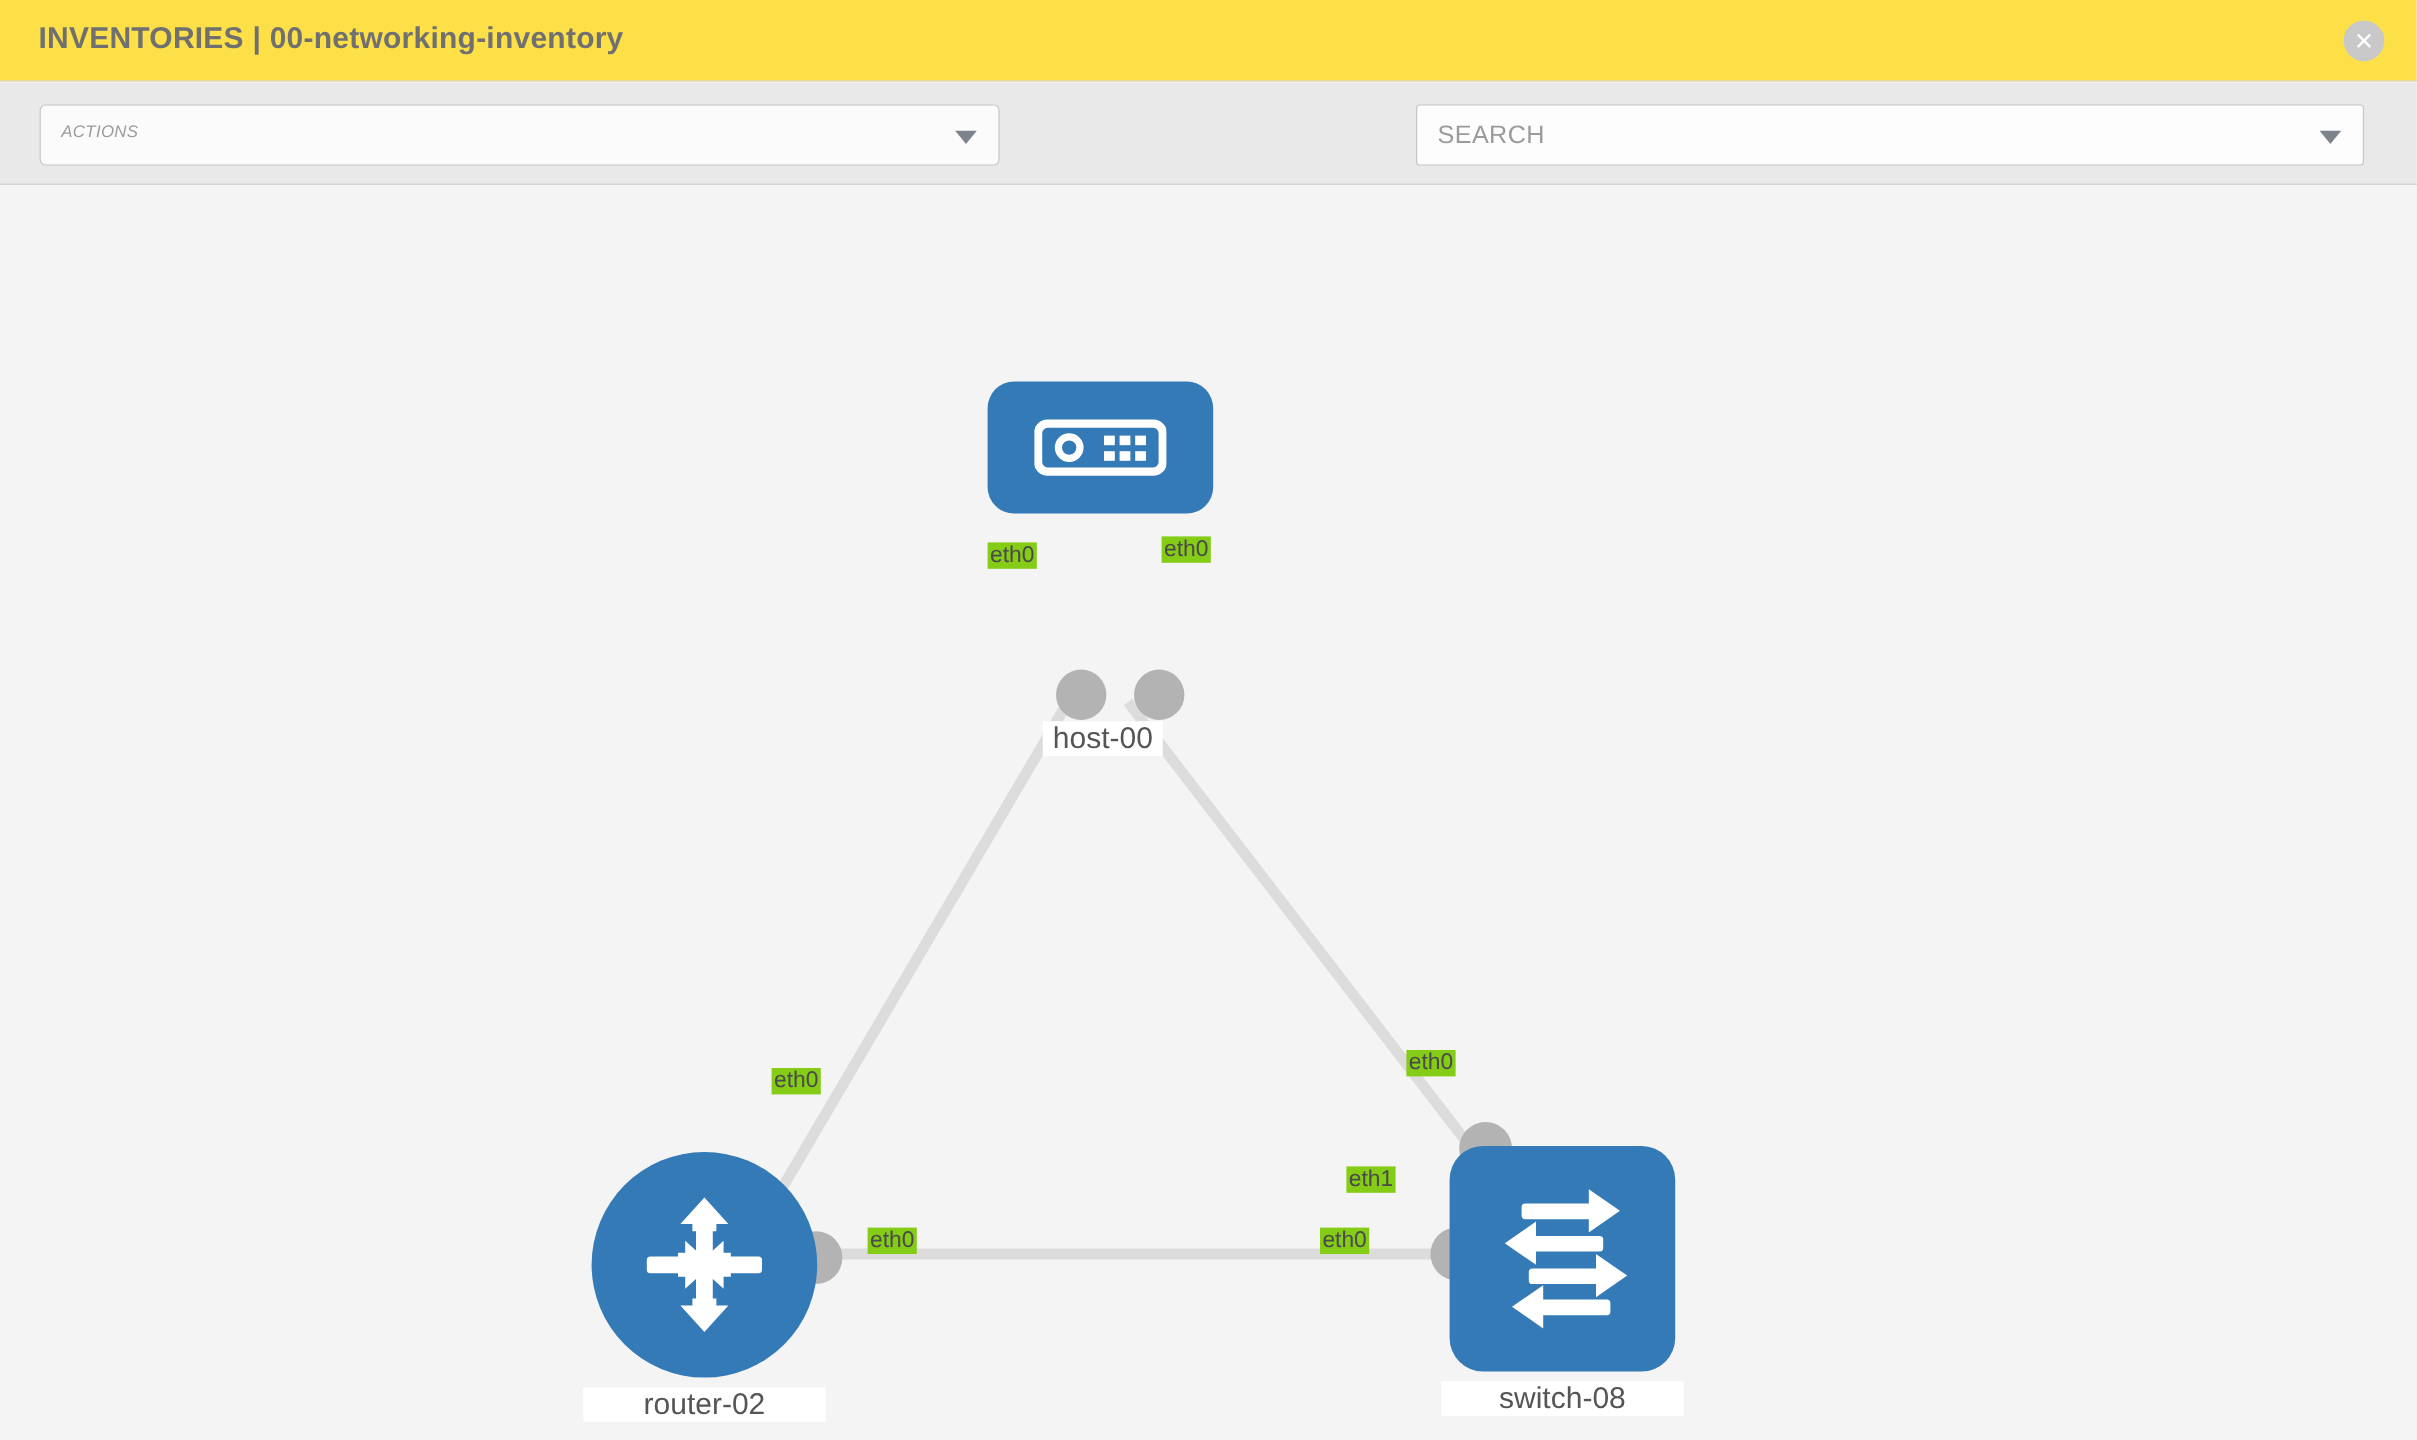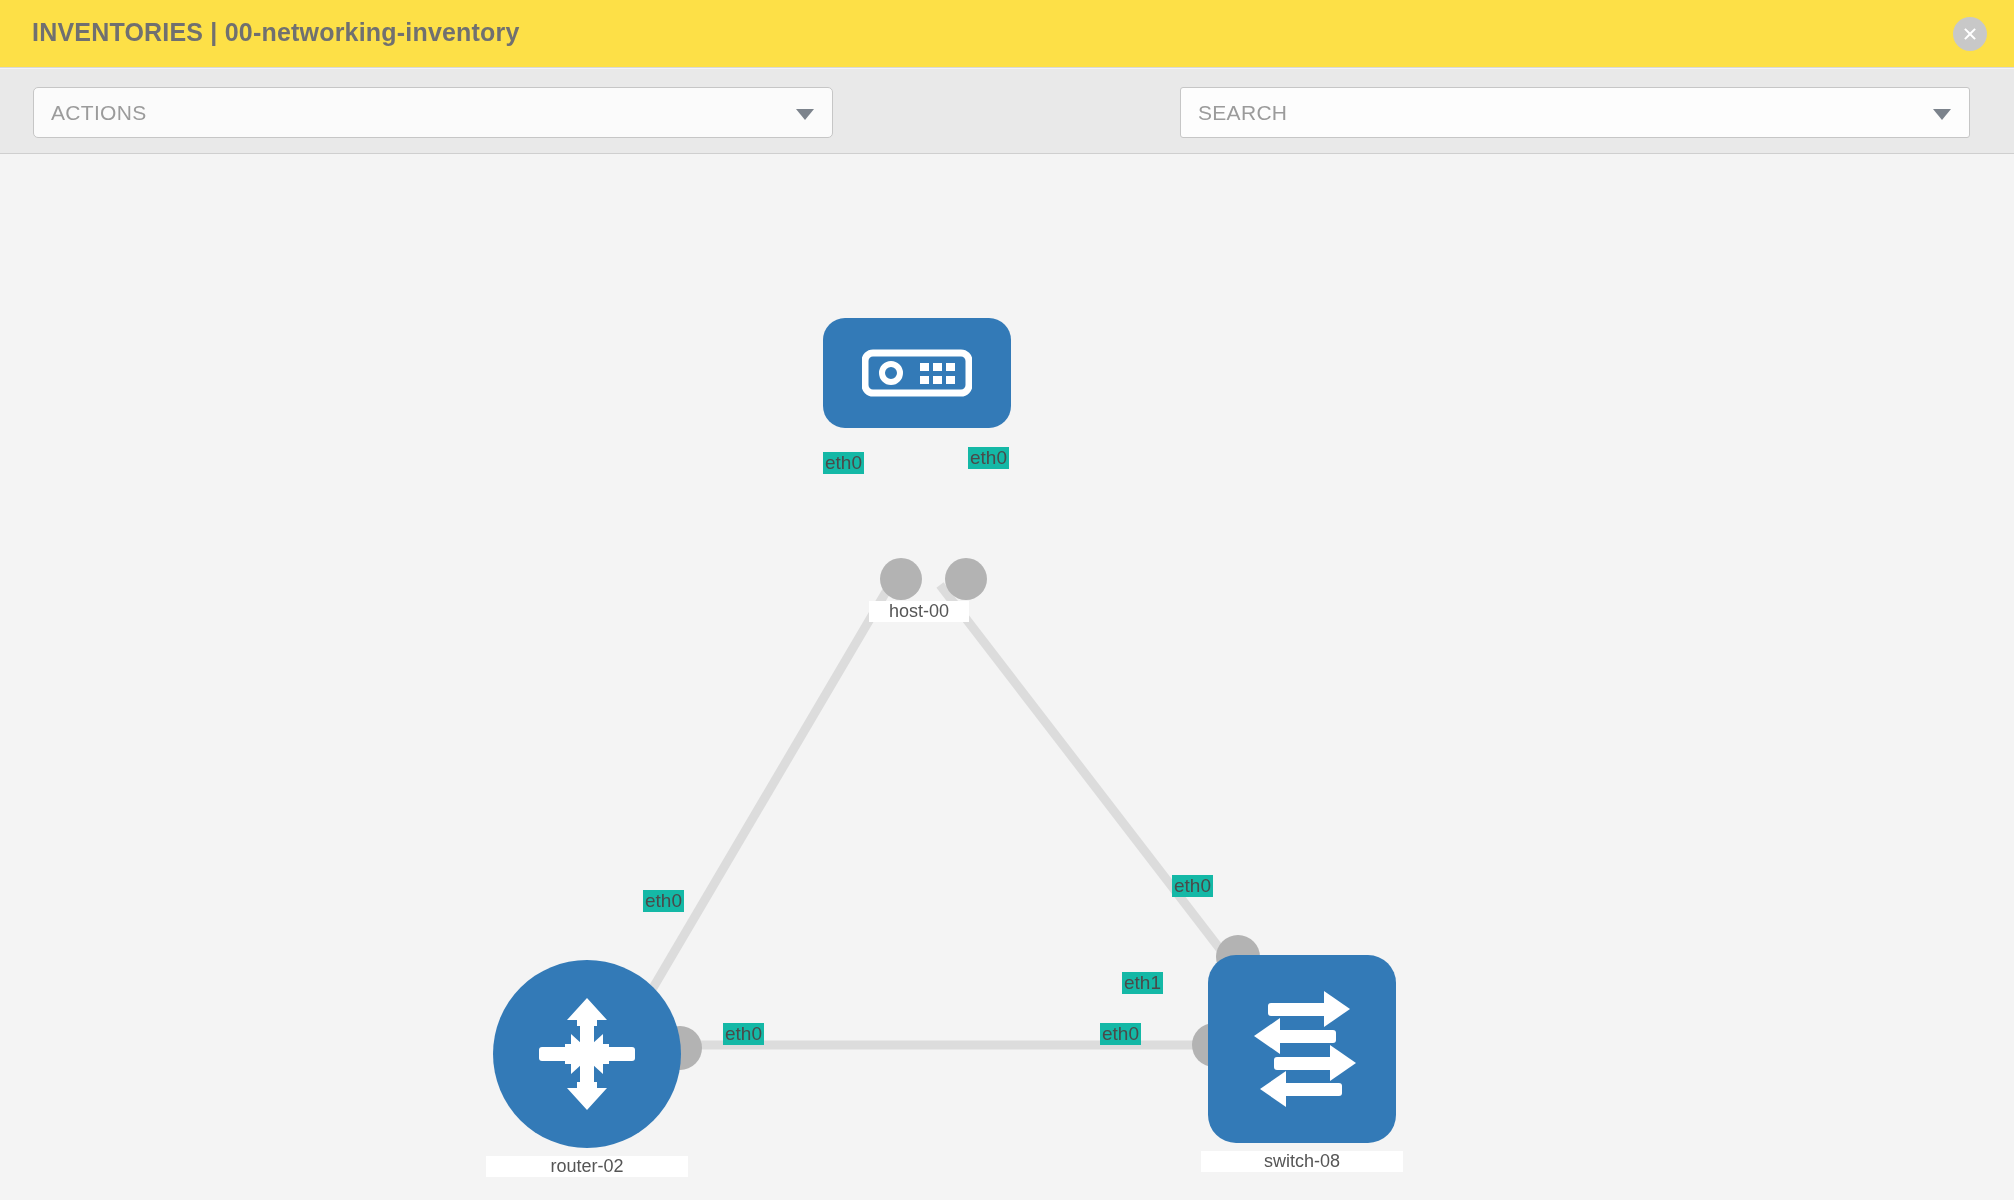--- a/index.html
+++ b/index.html
@@ -39,21 +39,21 @@
   }
   .actions-select {
     position: absolute; left: 33px; top: 18px;
     width: 800px; height: 51px;
     background: #fbfbfb;
     border: 1px solid #c6c6c6; border-radius: 5px;
     cursor: pointer;
   }
   .actions-select .sel-text {
     position: absolute; left: 17px; top: 13px;
-    font-size: 21px; color: #9b9b9b; letter-spacing: 0.3px;
+    font-size: 14px; color: #9b9b9b; letter-spacing: 0.3px; font-style: italic;
   }
   .caret {
     position: absolute; right: 18px; top: 21px;
     width: 0; height: 0;
     border-left: 9px solid transparent;
     border-right: 9px solid transparent;
     border-top: 11px solid #7c838c;
   }
   .tool-icon {
     position: absolute; top: 90px;
@@ -88,30 +88,30 @@
   
   .node { position: absolute; }
   .node-shape {
     position: absolute; left: 0; top: 0;
     background: #337ab7;
     display: flex; align-items: center; justify-content: center;
     cursor: pointer;
   }
   .node-label {
     position: absolute;
-    font-size: 18px; color: #555555;
+    font-size: 25px; color: #555555;
     background: #ffffff;
     white-space: nowrap;
     padding: 0 2px;
     text-align: center;
   }
   .edge-label {
     position: absolute;
     font-size: 19px; color: #4a4a4a;
-    background: #14b8a6;
+    background: #84cc16;
     white-space: nowrap;
     padding: 0 2px;
   }
   .nub {
     position: absolute;
     background: #b3b3b3;
     border-radius: 50%;
   }
 </style>
 </head>

